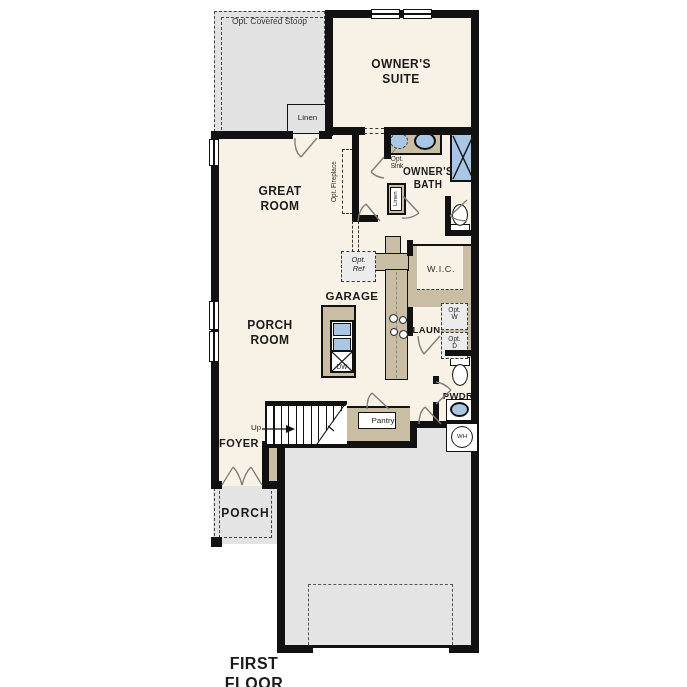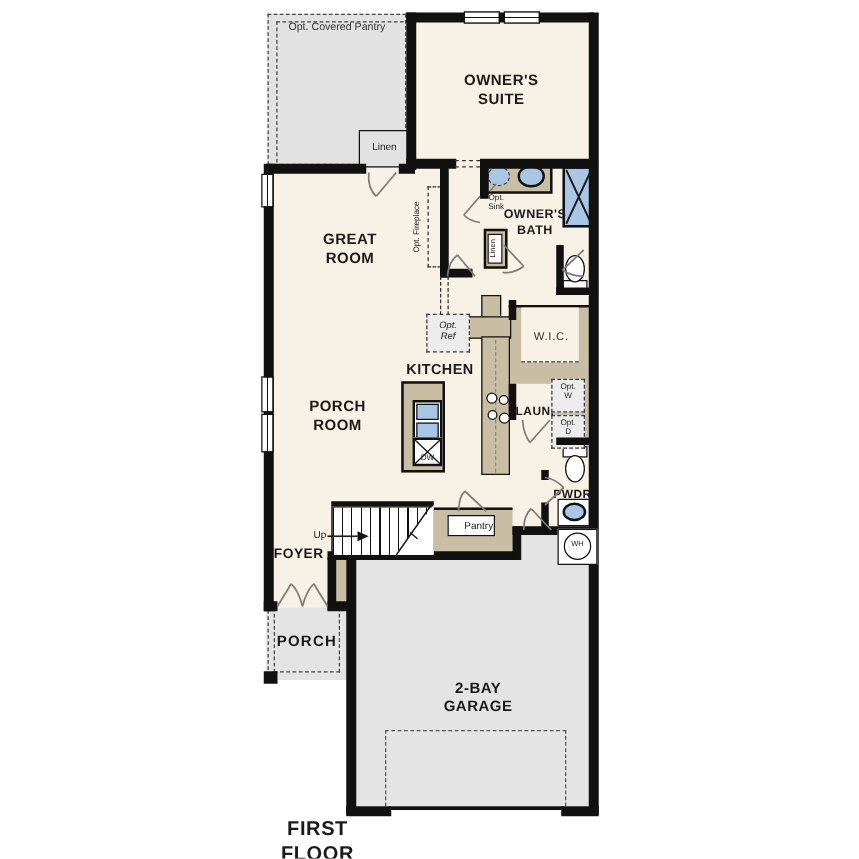--- a/index.html
+++ b/index.html
@@ -125,52 +125,50 @@
   <div class="a" style="left:446px;top:423px;width:32px;height:29px;background:#fff;border:1px solid #111;"></div>
   <div class="a" style="left:451px;top:426px;width:22px;height:22px;border:1.5px solid #111;border-radius:50%;background:#fff;"></div>
 
   <div class="a" style="left:389px;top:314px;width:9px;height:9px;border:1.5px solid #111;border-radius:50%;background:#fdfdfd;"></div>
   <div class="a" style="left:399px;top:316px;width:8px;height:8px;border:1.5px solid #111;border-radius:50%;background:#fdfdfd;"></div>
   <div class="a" style="left:390px;top:328px;width:8px;height:8px;border:1.5px solid #111;border-radius:50%;background:#fdfdfd;"></div>
   <div class="a" style="left:399px;top:330px;width:9px;height:9px;border:1.5px solid #111;border-radius:50%;background:#fdfdfd;"></div>
 
   <div class="a" style="left:358px;top:412px;width:38px;height:17px;background:#fff;border:1px solid #111;"></div>
 
-  <div class="sl" style="left:214px;top:17px;width:111px;font-size:8.5px;color:#333;">Opt. Covered Pantry</div>
+  <div class="sl" style="left:214px;top:17px;width:111px;font-size:8.5px;color:#333;">Opt. Covered Stoop</div>
   <div class="rl" style="left:331px;top:57px;width:140px;font-size:12px;">OWNER'S
 SUITE</div>
   <div class="sl" style="left:287px;top:113px;width:41px;font-size:8px;">Linen</div>
   <div class="rl" style="left:225px;top:184px;width:110px;font-size:12px;">GREAT
 ROOM</div>
   <div class="sl vt" style="left:330px;top:149px;height:66px;font-size:6.5px;">Opt. Fireplace</div>
   <div class="sl" style="left:384px;top:155px;width:26px;font-size:6.5px;">Opt.
 Sink</div>
   <div class="rl" style="left:398px;top:166px;width:60px;font-size:10px;">OWNER'S
 BATH</div>
   <div class="sl vt" style="left:392px;top:188px;height:22px;font-size:6px;">Linen</div>
   <div class="sl" style="left:411px;top:264px;width:60px;font-size:9px;letter-spacing:.6px;color:#333;">W.I.C.</div>
   <div class="sl" style="left:341px;top:256px;width:35px;font-size:7.5px;font-style:italic;">Opt.
 Ref</div>
-  <div class="rl" style="left:321px;top:289px;width:62px;font-size:11.5px;">KITCHEN</div>
+  <div class="rl" style="left:321px;top:289px;width:62px;font-size:11.5px;">GARAGE</div>
   <div class="rl" style="left:238px;top:318px;width:64px;font-size:12px;">PORCH
 ROOM</div>
   <div class="rl" style="left:411px;top:324px;width:34px;font-size:9.5px;text-align:center;">LAUN.</div>
   <div class="sl" style="left:441px;top:306px;width:27px;font-size:6.5px;">Opt.
 W</div>
   <div class="sl" style="left:441px;top:335px;width:27px;font-size:6.5px;">Opt.
 D</div>
   <div class="rl" style="left:441px;top:390px;width:34px;font-size:9.5px;">PWDR</div>
   <div class="sl" style="left:451px;top:433px;width:22px;font-size:6px;">WH</div>
   <div class="sl" style="left:330px;top:363px;width:24px;font-size:6.5px;">DW</div>
   <div class="sl" style="left:248px;top:423px;width:16px;font-size:8px;">Up</div>
   <div class="sl" style="left:358px;top:416px;width:50px;font-size:8px;">Pantry</div>
   <div class="rl" style="left:215px;top:437px;width:48px;font-size:11px;">FOYER</div>
   <div class="rl" style="left:218px;top:506px;width:55px;font-size:12px;letter-spacing:1px;">PORCH</div>
-  <div class="rl" style="left:330px;top:543px;width:105px;font-size:12px;">2-BAY
-GARAGE</div>
   <div class="rl" style="left:208px;top:654px;width:92px;font-size:16px;letter-spacing:.5px;">FIRST FLOOR</div>
 
   <svg class="ov" width="687" height="687" viewBox="0 0 687 687">
 
     <polygon points="316,444 347,404 347,444" fill="#fff"></polygon>
     <g stroke="#7d7d7d" stroke-width="1.4" fill="none">
 
       <path d="M317,138 L301,157 M295,138 Q294,151 301,157"></path>
 
       <path d="M384,157 L371,172 M384,178 Q376,177 371,172"></path>

